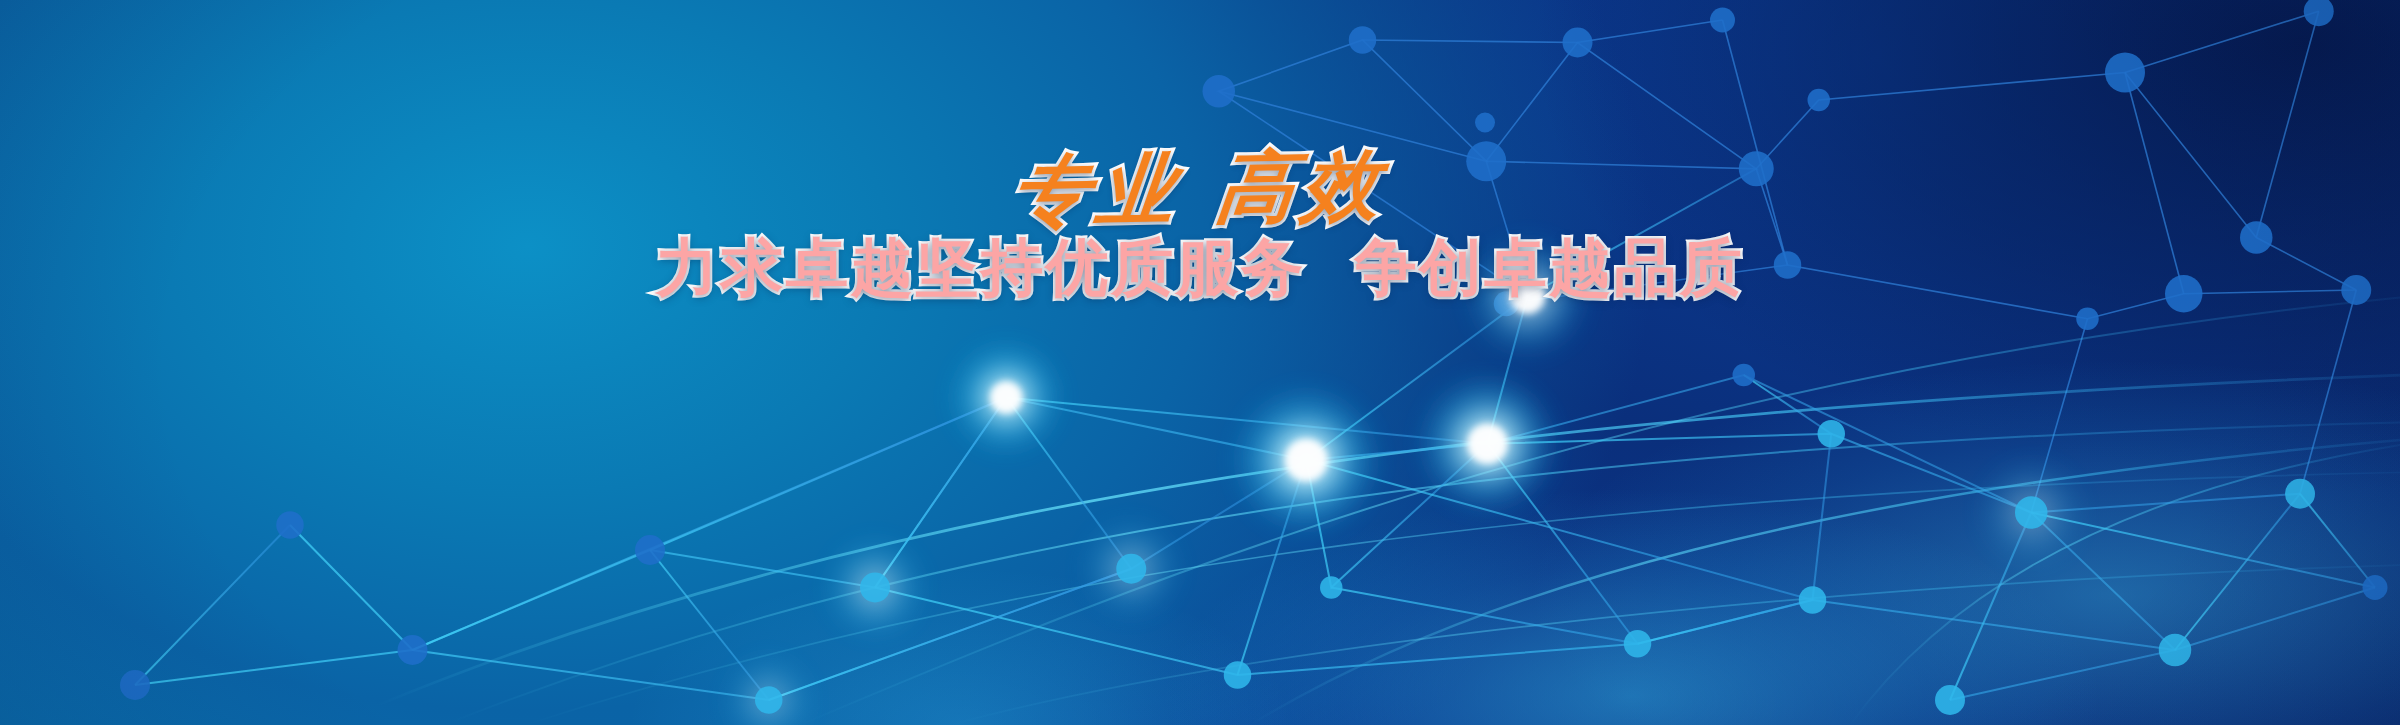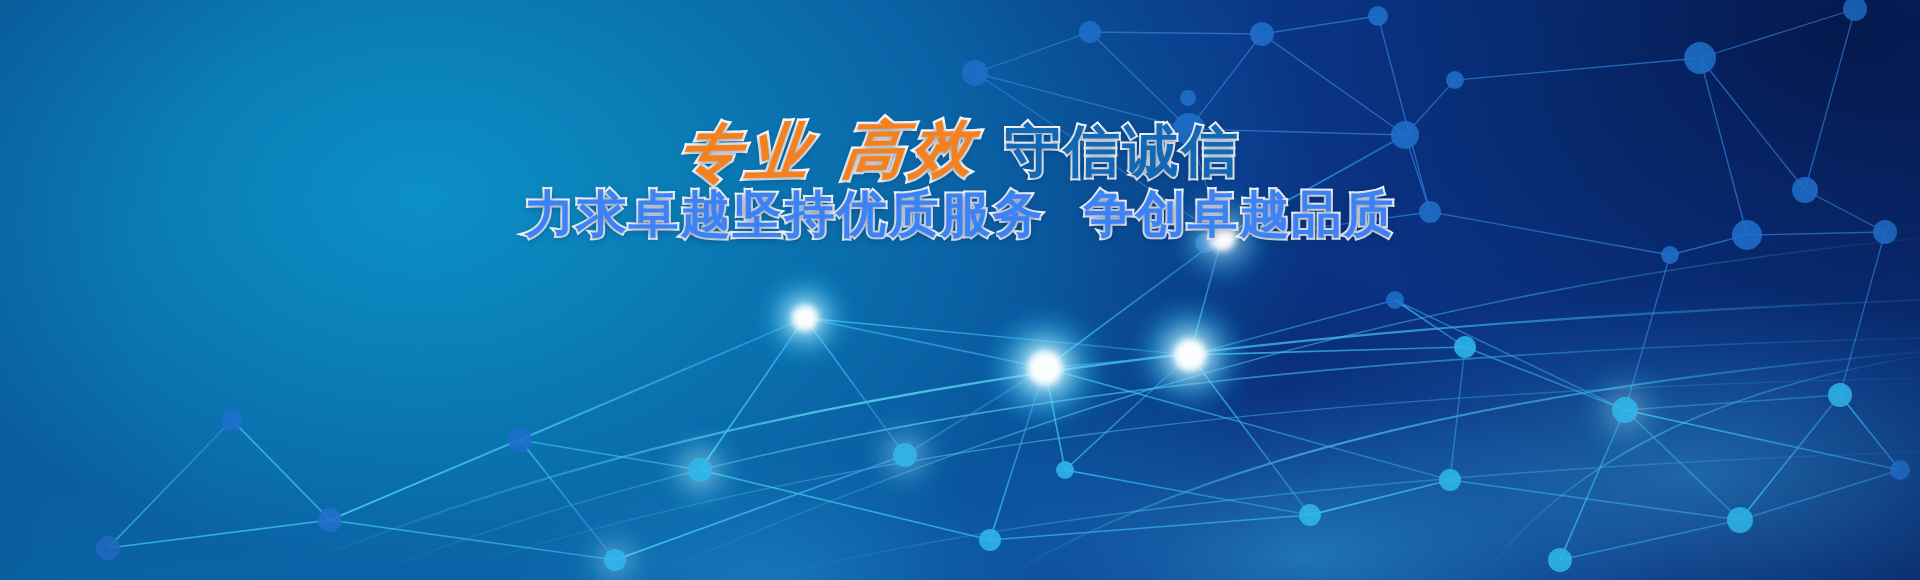--- a/index.html
+++ b/index.html
@@ -67,21 +67,21 @@
     color:#1268b4;
     -webkit-text-stroke:4px #ffffff;
     paint-order:stroke fill;
     text-shadow:0 2px 6px rgba(2,28,70,.45);
     position:relative;top:-3px;
   }
   .line2{
     font-size:50px;
     font-weight:700;
     letter-spacing:2px;
-    color:#3b82f6;
+    color:#fca5a5;
     -webkit-text-stroke:4px #ffffff;
     paint-order:stroke fill;
     text-shadow:0 2px 7px rgba(2,28,70,.5);
     white-space:pre;
     line-height:1.12;
   }
 </style>
 </head>
 <body>
 
@@ -225,18 +225,17 @@
         <circle cx="990" cy="540" r="11" fill="#2fb6ea" opacity="0.88"></circle>
         <circle cx="1065" cy="470" r="9" fill="#2fb6ea" opacity="0.88"></circle>
       </g>
   </svg>
 
   <div class="bg-vignette"></div>
 
   <div class="copy">
     <div class="line1">
       <span class="kw">专业 高效</span>
-      <span class="kw2">守信诚信</span>
     </div>
     <div class="line2">力求卓越坚持优质服务  争创卓越品质</div>
   </div>
 
 </div>
 
 </body></html>

